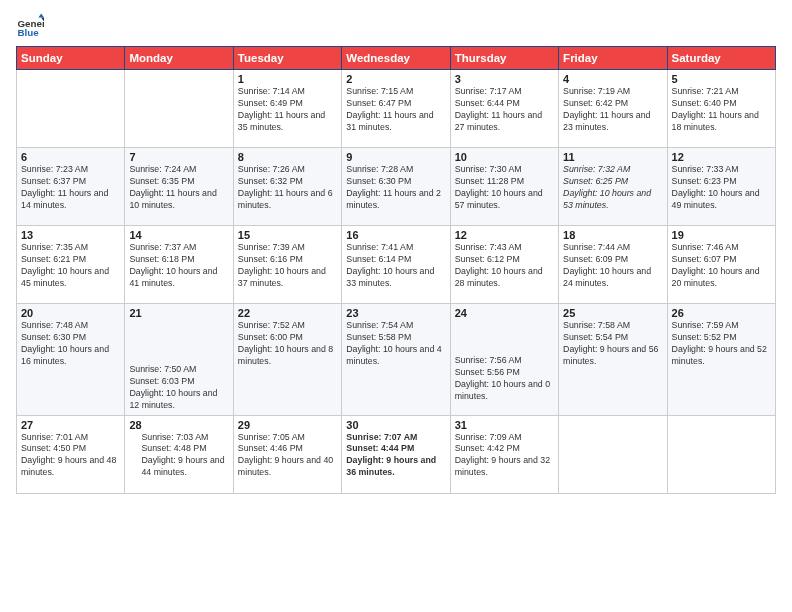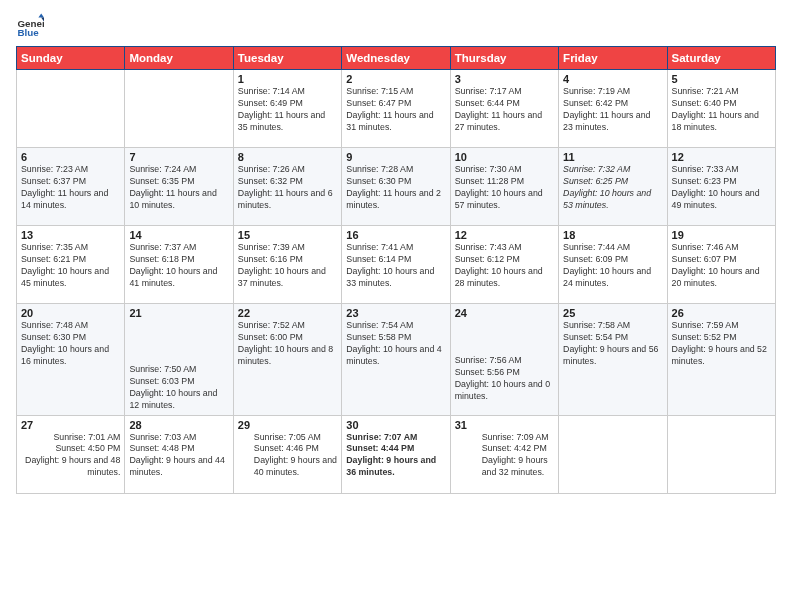--- a/index.html
+++ b/index.html
@@ -295,45 +295,45 @@
           <td>
             <span class="day-number">26</span>
             <div class="day-info" style="white-space: pre-line;">Sunrise: 7:59 AM
 Sunset: 5:52 PM
 Daylight: 9 hours and 52 minutes.</div>
           </td>
         </tr>
         <tr>
           <td>
             <span class="day-number">27</span>
-            <div class="day-info" style="white-space: pre-line; text-align: right;">Sunrise: 7:01 AM
+            <div class="day-info" style="white-space: pre-line;">Sunrise: 7:01 AM
 Sunset: 4:50 PM
 Daylight: 9 hours and 48 minutes.</div>
           </td>
           <td>
             <span class="day-number">28</span>
-            <div class="day-info" style="white-space: pre-line;">Sunrise: 7:03 AM
+            <div class="day-info" style="white-space: pre-line; margin-left: 12px;">Sunrise: 7:03 AM
 Sunset: 4:48 PM
 Daylight: 9 hours and 44 minutes.</div>
           </td>
           <td>
             <span class="day-number">29</span>
-            <div class="day-info" style="white-space: pre-line; margin-left: 16px;">Sunrise: 7:05 AM
+            <div class="day-info" style="white-space: pre-line;">Sunrise: 7:05 AM
 Sunset: 4:46 PM
 Daylight: 9 hours and 40 minutes.</div>
           </td>
           <td>
             <span class="day-number">30</span>
             <div class="day-info" style="white-space: pre-line; font-weight: bold;">Sunrise: 7:07 AM
 Sunset: 4:44 PM
 Daylight: 9 hours and 36 minutes.</div>
           </td>
           <td>
             <span class="day-number">31</span>
-            <div class="day-info" style="white-space: pre-line; margin-left: 27px;">Sunrise: 7:09 AM
+            <div class="day-info" style="white-space: pre-line;">Sunrise: 7:09 AM
 Sunset: 4:42 PM
 Daylight: 9 hours and 32 minutes.</div>
           </td>
           <td class="empty-cell"></td>
           <td class="empty-cell"></td>
         </tr>
       </tbody>
   </table>
 </div>
 

